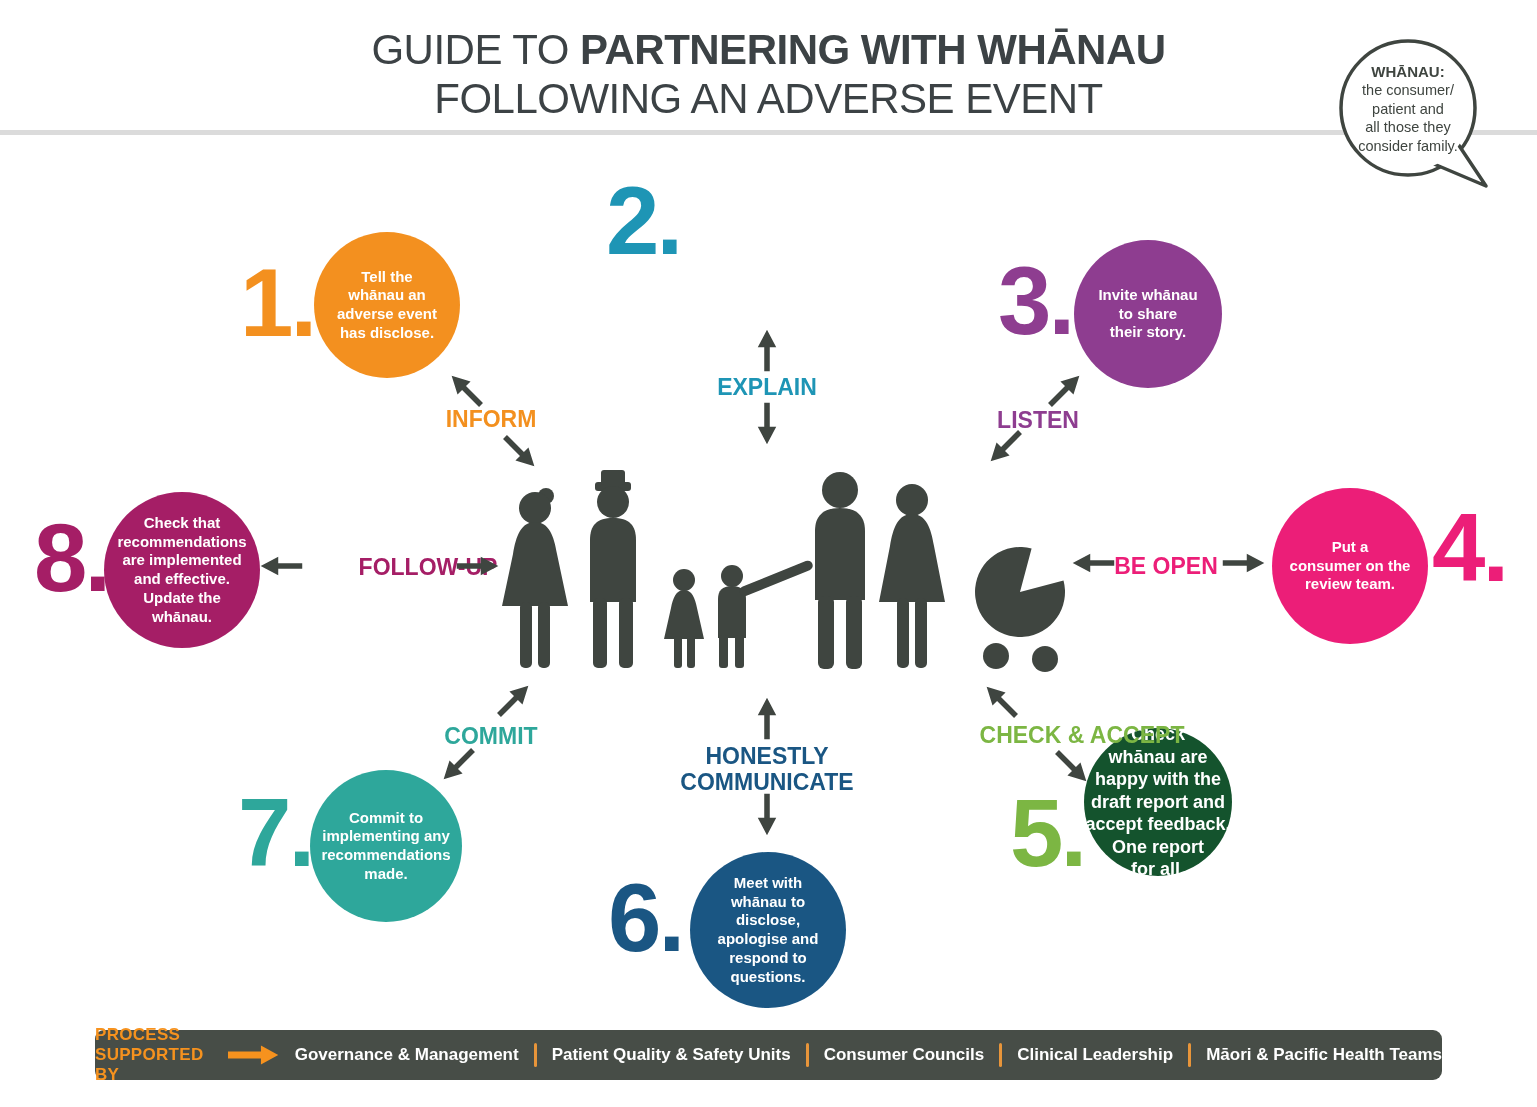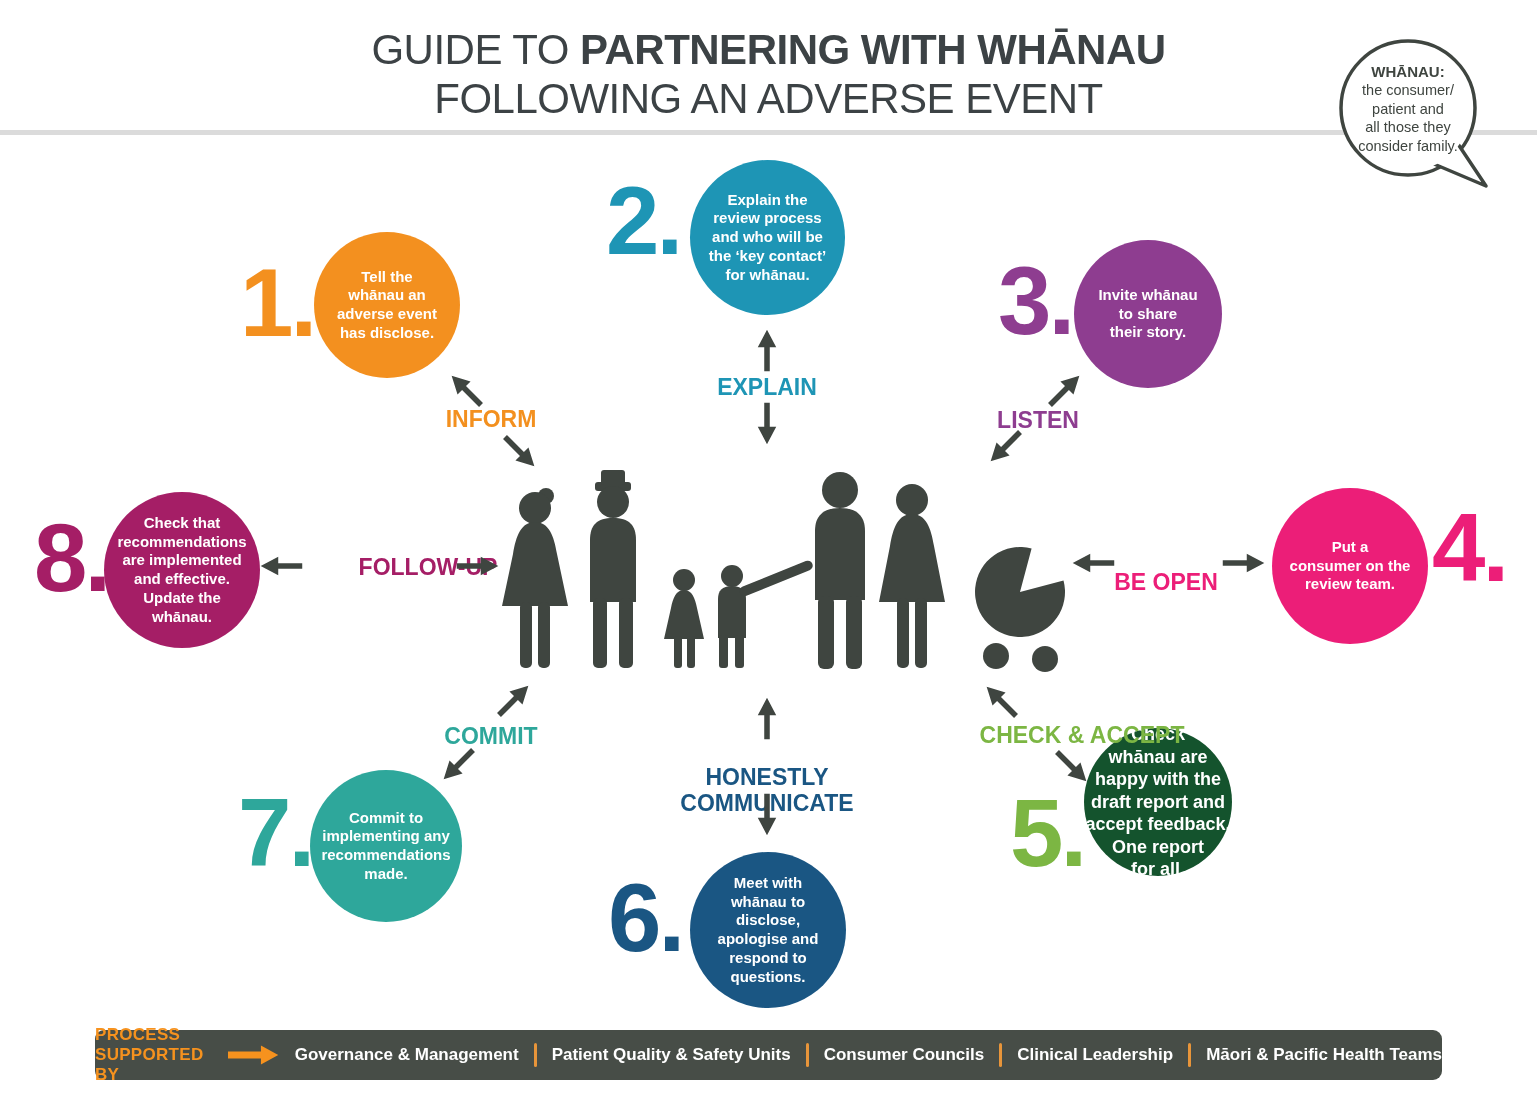--- a/index.html
+++ b/index.html
@@ -43,23 +43,23 @@
   #num-6{left:608px;top:875px;color:#1A5683;}
   #num-7{left:238px;top:790px;color:#2EA79B;}
   #num-8{left:34px;top:515px;color:#A51E66;}
 
   
   .step-label{position:absolute;transform:translateX(-50%);font-weight:700;font-size:23px;
               white-space:pre-line;text-align:center;line-height:1.15;z-index:1;}
   #label-1{left:491px;top:406px;color:#F3901F;}
   #label-2{left:767px;top:374px;color:#1E95B5;}
   #label-3{left:1038px;top:407px;color:#8E3D90;}
-  #label-4{left:1166px;top:569px;color:#EC1E78;}
+  #label-4{left:1166px;top:553px;color:#EC1E78;}
   #label-5{left:1050px;top:722px;color:#7CB643;margin-left:32px;}
-  #label-6{left:767px;top:764px;color:#1A5683;}
+  #label-6{left:767px;top:743px;color:#1A5683;}
   #label-7{left:491px;top:723px;color:#2EA79B;}
   #label-8{left:384px;top:554px;color:#A51E66;margin-left:44px;}
 
   
   .arrow{position:absolute;width:44px;height:24px;z-index:1;}
   .arrow svg{display:block;width:100%;height:100%;}
   .arrow path{fill:#3F4540;}
   #ar-1a{left:444px;top:378px;transform:rotate(-135deg);}
   #ar-1b{left:498px;top:440px;transform:rotate(45deg);}
   #ar-2a{left:745px;top:338px;transform:rotate(-90deg);}
@@ -112,25 +112,20 @@
     <div class="bd">the consumer/
 patient and
 all those they
 consider family.</div>
   </div>
 
   <div class="circle" id="circle-1">Tell the
 whānau an
 adverse event
 has disclose.</div>
-  <div class="circle" id="circle-2">Explain the
-review process
-and who will be
-the ‘key contact’
-for whānau.</div>
   <div class="circle" id="circle-3">Invite whānau
 to share
 their story.</div>
   <div class="circle" id="circle-4">Put a
 consumer on the
 review team.</div>
   <div class="circle" id="circle-5">Check
 whānau are
 happy with the
 draft report and

